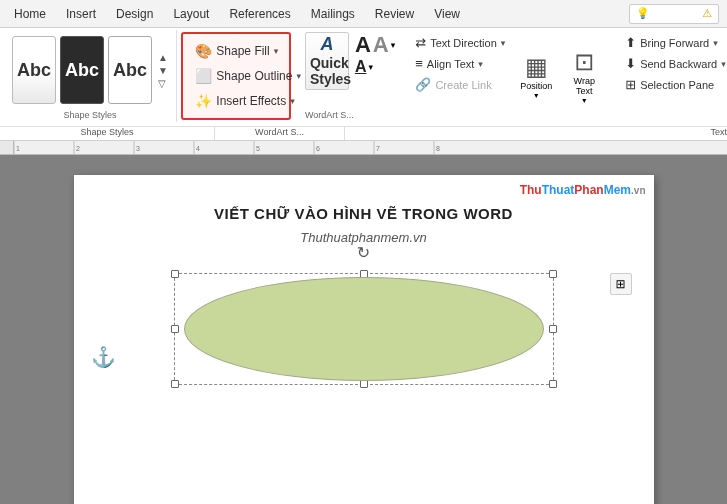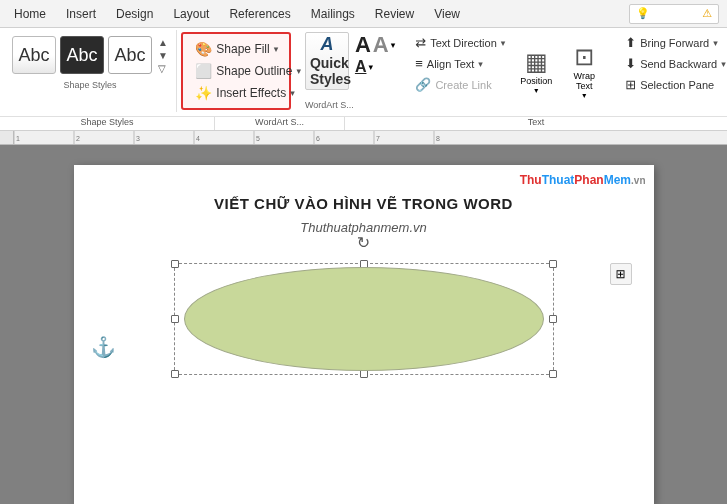--- a/index.html
+++ b/index.html
@@ -15,21 +15,21 @@
     .search-box { margin-left: auto; display: flex; align-items: center; background: #fff; border: 1px solid #ccc; border-radius: 2px; padding: 1px 6px; font-size: 11px; color: #aaa; height: 20px; margin-right: 8px; }
 
     
     .ribbon-content { background: #fff; display: flex; align-items: stretch; padding: 2px 4px 4px 4px; min-height: 88px; position: relative; }
 
     
     .ribbon-group { display: flex; flex-direction: column; align-items: center; padding: 2px 8px; border-right: 1px solid #e0e0e0; position: relative; }
 
     
     .abc-buttons { display: flex; gap: 4px; margin: 4px 0; }
-    .abc-btn { width: 44px; height: 38px; border: 1px solid #ccc; border-radius: 3px; display: flex; align-items: center; justify-content: center; font-size: 18px; font-weight: normal; cursor: pointer; }
+    .abc-btn { width: 44px; height: 68px; border: 1px solid #ccc; border-radius: 3px; display: flex; align-items: center; justify-content: center; font-size: 18px; font-weight: bold; cursor: pointer; }
     .abc-btn-white { background: linear-gradient(to bottom, #fff 50%, #e8e8e8 100%); color: #333; border: 1.5px solid #bbb; }
     .abc-btn-dark { background: #2b2b2b; color: #fff; border: 1px solid #555; }
     .abc-btn-outline { background: #fff; color: #333; border: 1.5px solid #aaa; }
 
     
     .shape-commands { display: flex; flex-direction: column; justify-content: space-around; padding: 4px 6px; border: 2px solid #e03030; border-radius: 3px; margin: 2px 4px; background: #fff5f5; min-width: 110px; }
     .shape-cmd-btn { display: flex; align-items: center; gap: 4px; padding: 3px 6px; cursor: pointer; font-size: 12px; color: #333; border-radius: 2px; white-space: nowrap; }
     .text-dir-btn { display: flex; align-items: center; gap: 4px; padding: 3px 4px; font-size: 11px; cursor: pointer; white-space: nowrap; color: #333; border-radius: 2px; }
     .bring-btn { display: flex; align-items: center; gap: 4px; padding: 3px 4px; font-size: 11px; cursor: pointer; white-space: nowrap; color: #333; border-radius: 2px; }
 
@@ -207,21 +207,21 @@
         <span style="font-size:13px;">⊞</span>
         <span>Selection Pane</span>
       </div>
     </div>
 
   </div>
 
   <div style="display:flex;background:#fff;border-top:1px solid #e0e0e0;height:14px;">
     <div style="width:215px;text-align:center;font-size:9px;color:#555;border-right:1px solid #ddd;">Shape Styles</div>
     <div style="width:130px;text-align:center;font-size:9px;color:#555;border-right:1px solid #ddd;">WordArt S...</div>
-    <div style="flex:1;text-align:center;font-size:9px;color:#555;">Text</div>
+    <div style="flex:1;text-align:right;font-size:9px;color:#555;">Text</div>
   </div>
 </div>
 
 <div style="display:flex;">
   <div style="width:14px;height:14px;background:#e8e8e8;border-right:1px solid #bbb;border-bottom:1px solid #bbb;flex-shrink:0;"></div>
   <div style="flex:1;height:14px;background:#f0f0f0;border-bottom:1px solid #bbb;position:relative;overflow:hidden;">
     <svg width="100%" height="14">
 
       <line x1="0" y1="0" x2="0" y2="14" stroke="#888" stroke-width="0.5"></line>
       <text x="2" y="10" font-size="7" fill="#777">1</text>

